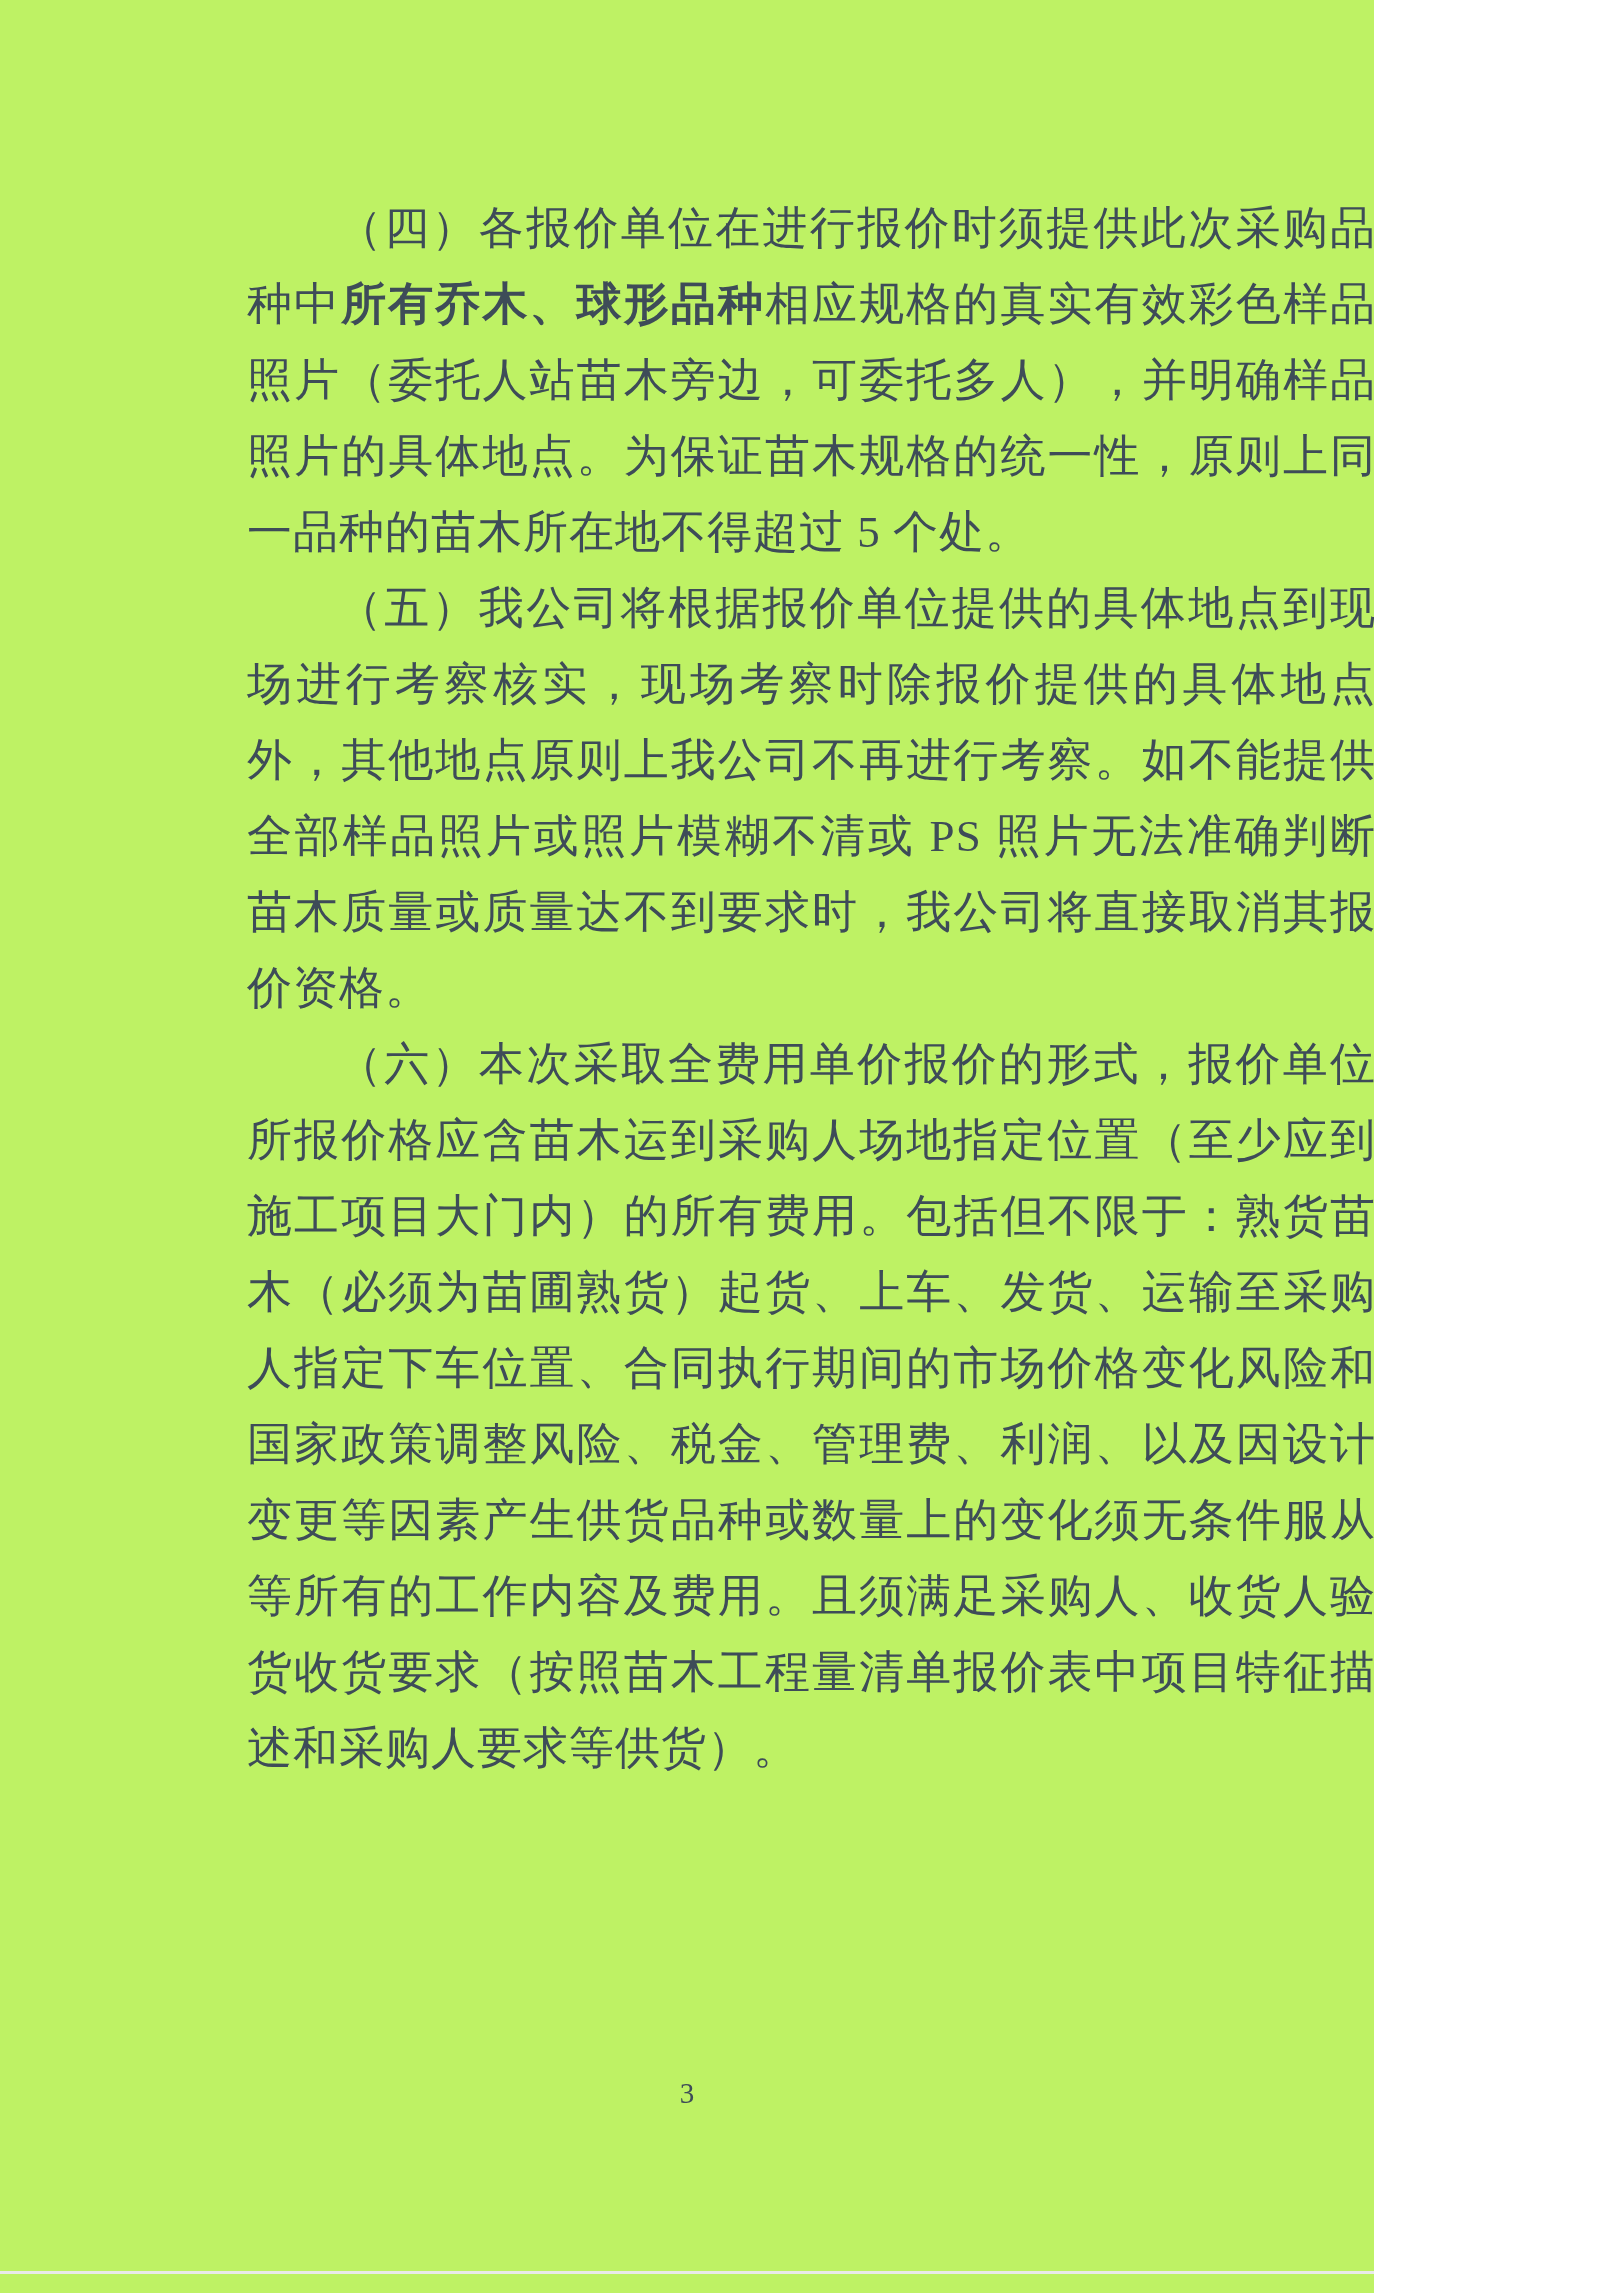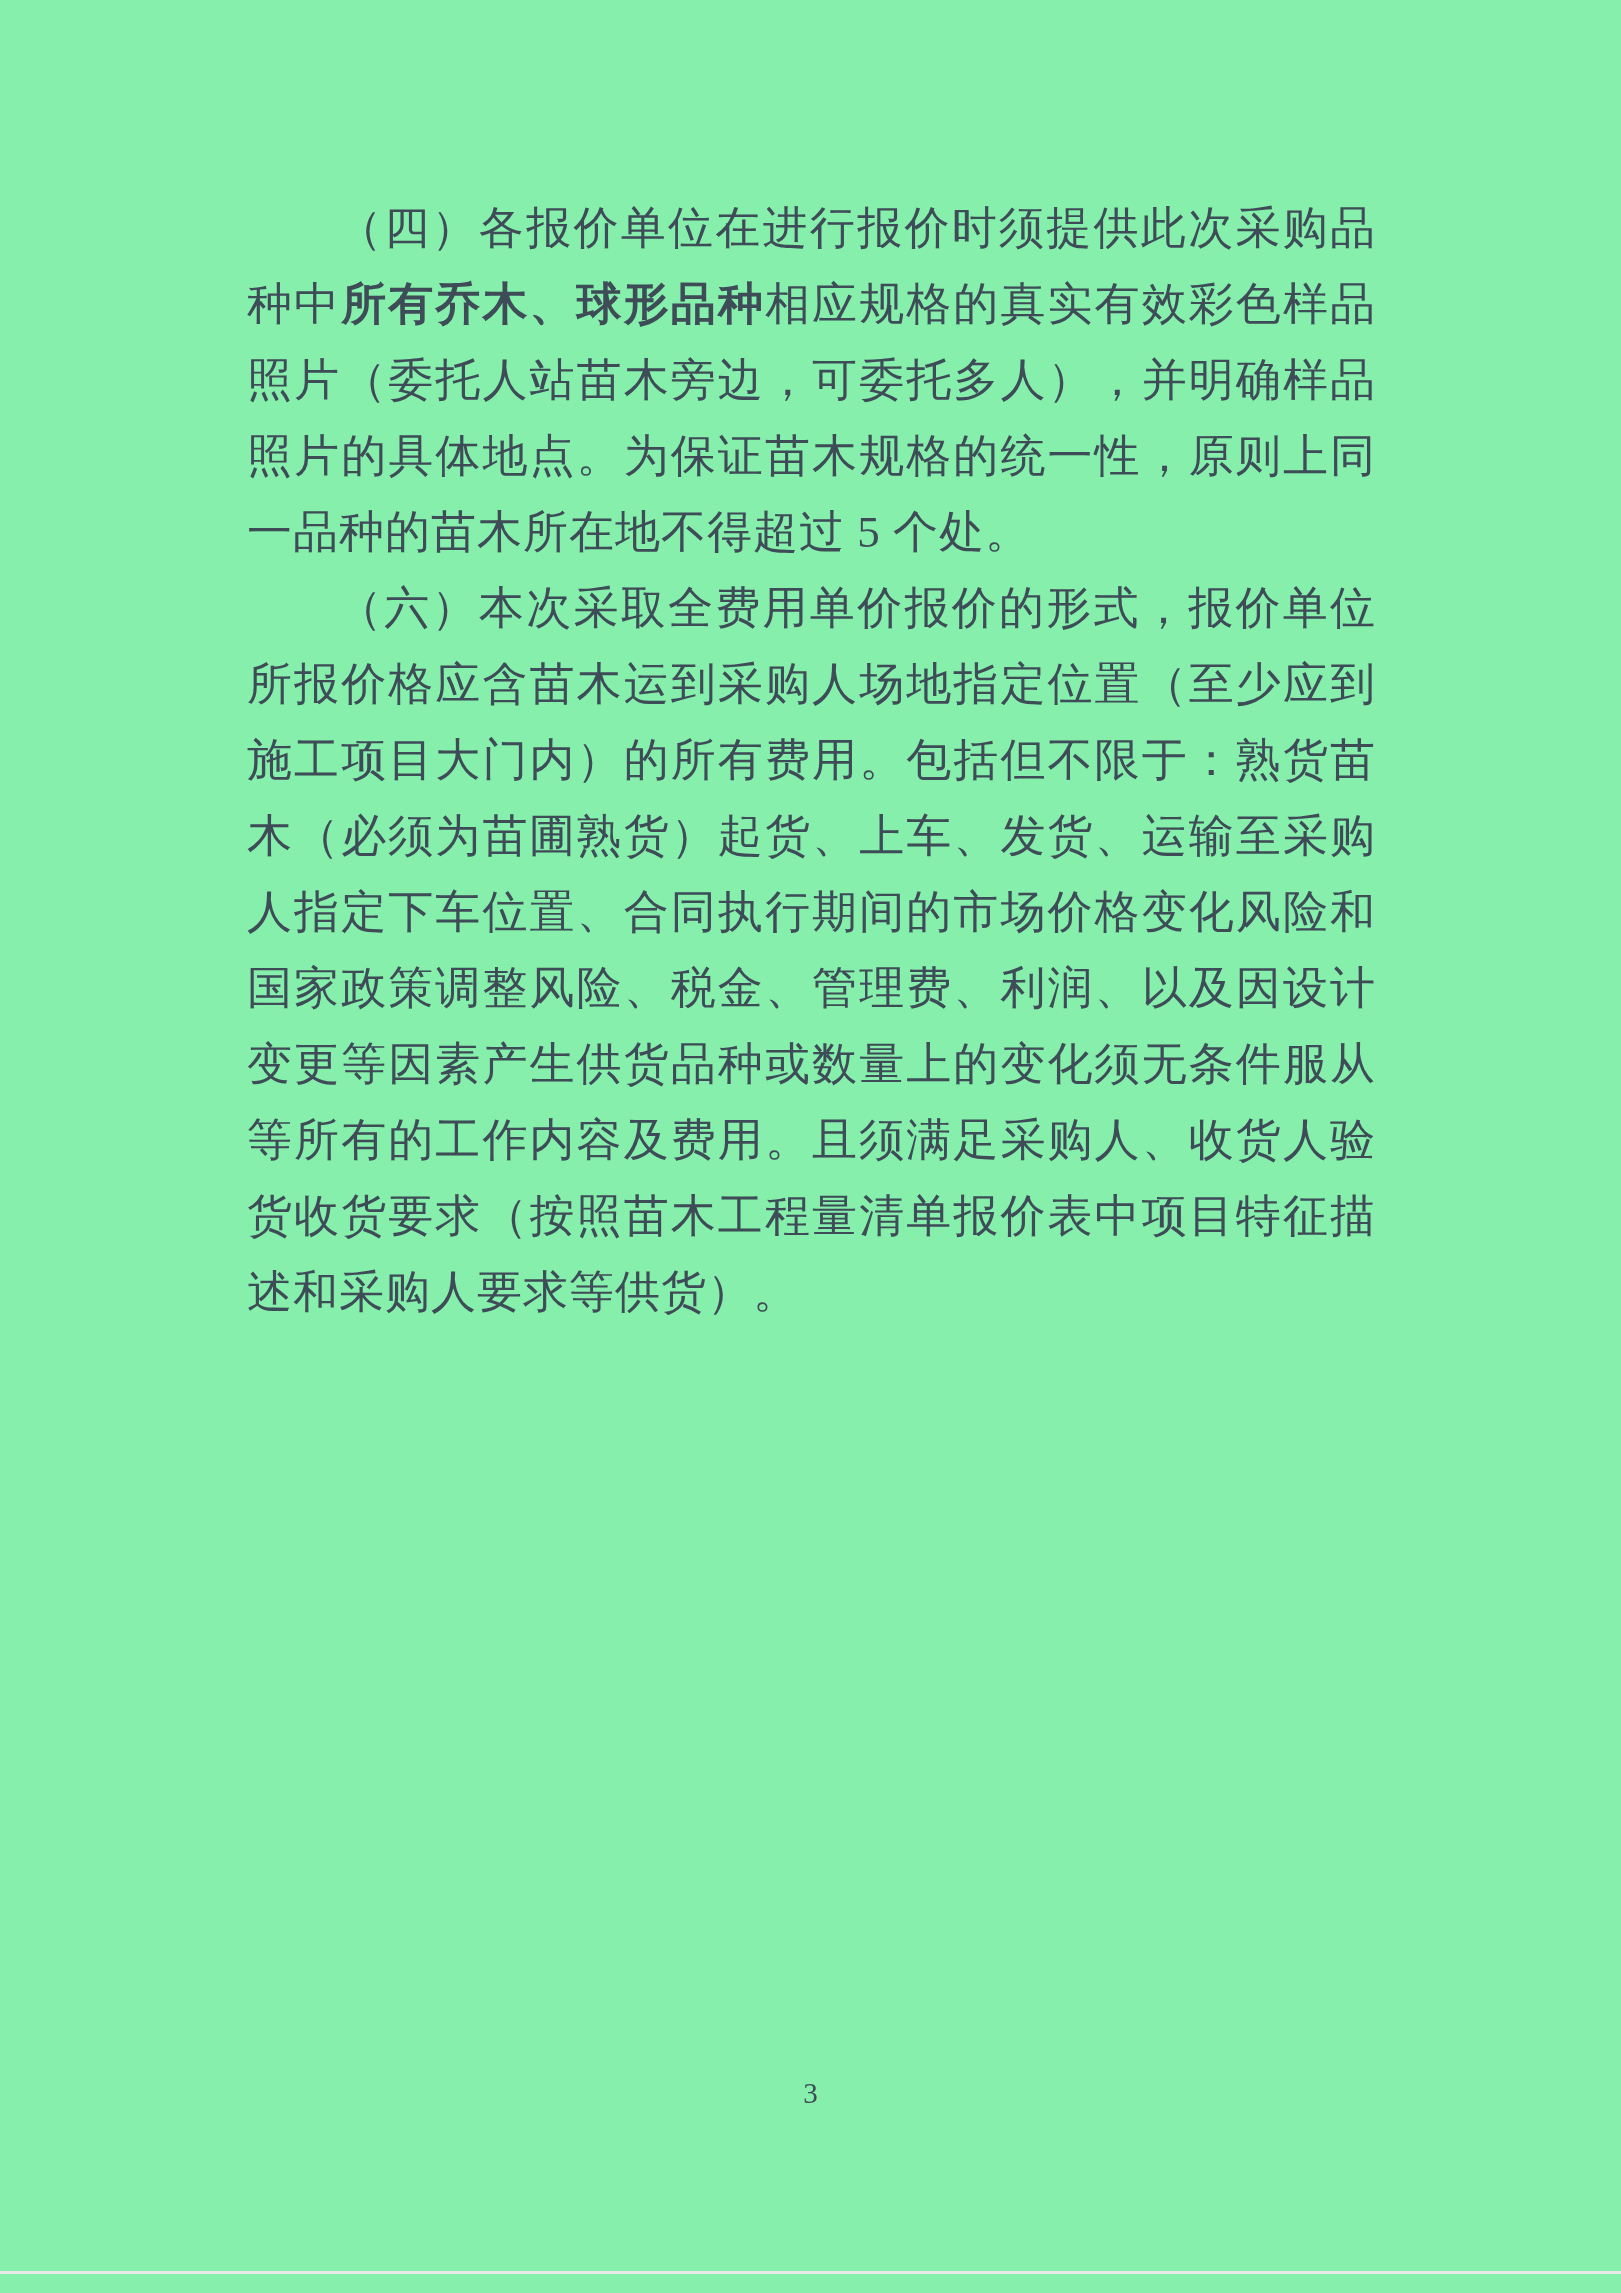--- a/index.html
+++ b/index.html
@@ -2,23 +2,23 @@
 <html><head>
 <meta charset="utf-8">
 <style>
   html, body {
     margin: 0;
     padding: 0;
     background: #ffffff;
   }
   .page {
     position: relative;
-    width: 1621px;
+    width: 1374px;
     height: 2294px;
-    background: #86efac;
+    background: #bef264;
     overflow: hidden;
     font-family: "Liberation Serif", serif;
   }
   .content {
     position: absolute;
     left: 247px;
     top: 190px;
     width: 1129px;
     font-size: 45px;
     line-height: 76px;
@@ -56,20 +56,21 @@
 </style>
 </head>
 <body>
 
 <div class="page">
 
   <div class="content">
 
     <p><span>（四）各报价单位在进行报价时须提供此次采购品种中</span><span class="em">所有乔木、球形品种</span><span>相应规格的真实有效彩色样品照片（委托人站苗木旁边，可委托多人），并明确样品照片的具体地点。为保证苗木规格的统一性，原则上同一品种的苗木所在地不得超过 5 个处。</span></p>
 
+    <p>（五）我公司将根据报价单位提供的具体地点到现场进行考察核实，现场考察时除报价提供的具体地点外，其他地点原则上我公司不再进行考察。如不能提供全部样品照片或照片模糊不清或 PS 照片无法准确判断苗木质量或质量达不到要求时，我公司将直接取消其报价资格。</p>
 
     <p>（六）本次采取全费用单价报价的形式，报价单位所报价格应含苗木运到采购人场地指定位置（至少应到施工项目大门内）的所有费用。包括但不限于：熟货苗木（必须为苗圃熟货）起货、上车、发货、运输至采购人指定下车位置、合同执行期间的市场价格变化风险和国家政策调整风险、税金、管理费、利润、以及因设计变更等因素产生供货品种或数量上的变化须无条件服从等所有的工作内容及费用。且须满足采购人、收货人验货收货要求（按照苗木工程量清单报价表中项目特征描述和采购人要求等供货）。</p>
 
 
   </div>
 
   <div class="page-number">3</div>
 
   <div class="scan-edge-line"></div>
 

